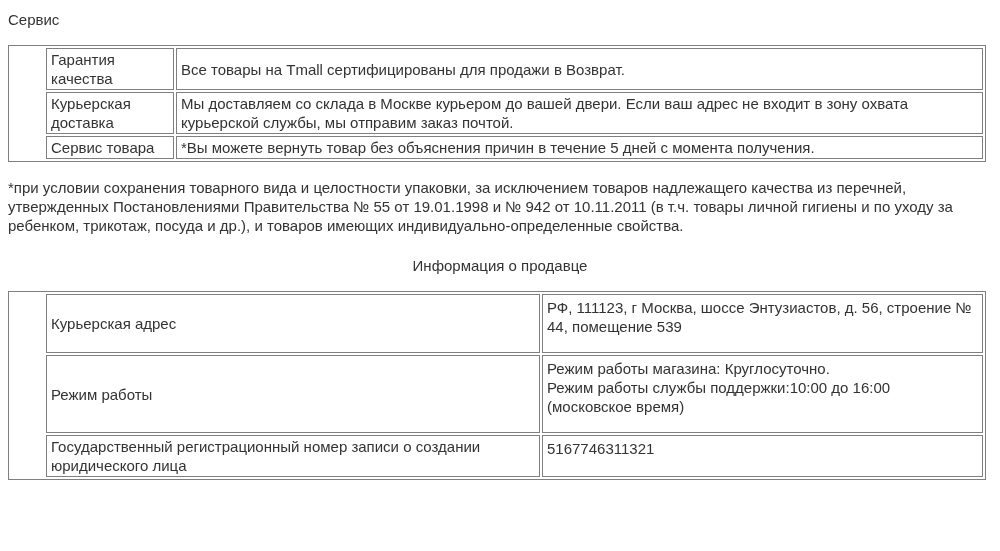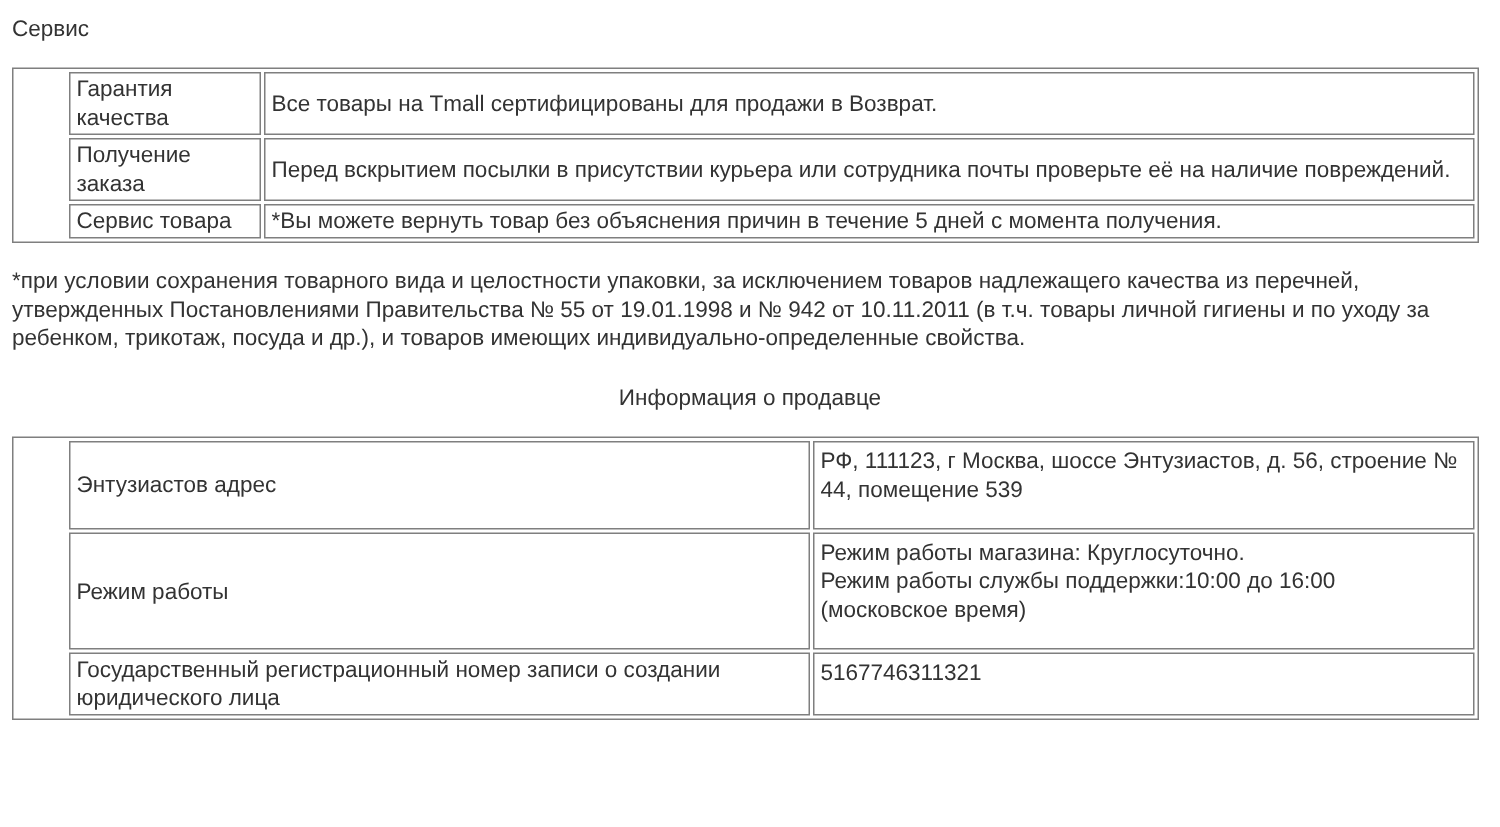--- a/index.html
+++ b/index.html
@@ -52,38 +52,38 @@
 
   <p class="heading">Сервис</p>
 
   <table class="tbl tbl-service">
     <tbody>
       <tr>
         <td class="lbl">Гарантия качества</td>
         <td class="val">Все товары на Tmall сертифицированы для продажи в Возврат.</td>
       </tr>
       <tr>
-        <td class="lbl">Получение заказа</td>
-        <td class="val">Перед вскрытием посылки в присутствии курьера или сотрудника почты проверьте её на наличие повреждений.</td>
+        <td class="lbl">Курьерская доставка</td>
+        <td class="val">Мы доставляем со склада в Москве курьером до вашей двери. Если ваш адрес не входит в зону охвата курьерской службы, мы отправим заказ почтой.</td>
       </tr>
       <tr>
         <td class="lbl">Сервис товара</td>
         <td class="val">*Вы можете вернуть товар без объяснения причин в течение 5 дней с момента получения.</td>
       </tr>
     </tbody>
   </table>
 
   <p class="footnote">*при условии сохранения товарного вида и целостности упаковки, за исключением товаров надлежащего качества из перечней, утвержденных Постановлениями Правительства № 55 от 19.01.1998 и № 942 от 10.11.2011 (в т.ч. товары личной гигиены и по уходу за ребенком, трикотаж, посуда и др.), и товаров имеющих индивидуально-определенные свойства.</p>
 
   <p class="heading heading2">Информация о продавце</p>
 
   <table class="tbl tbl-seller">
     <tbody>
       <tr>
-        <td class="lbl">Энтузиастов адрес</td>
+        <td class="lbl">Курьерская адрес</td>
         <td class="val">
           <div class="val-p">РФ, 111123, г Москва, шоссе Энтузиастов, д. 56, строение № 44, помещение 539</div>
         </td>
       </tr>
       <tr>
         <td class="lbl">Режим работы</td>
         <td class="val">
           <div class="val-p">Режим работы магазина: Круглосуточно.
 Режим работы службы поддержки:10:00 до 16:00 (московское время)</div>
         </td>

